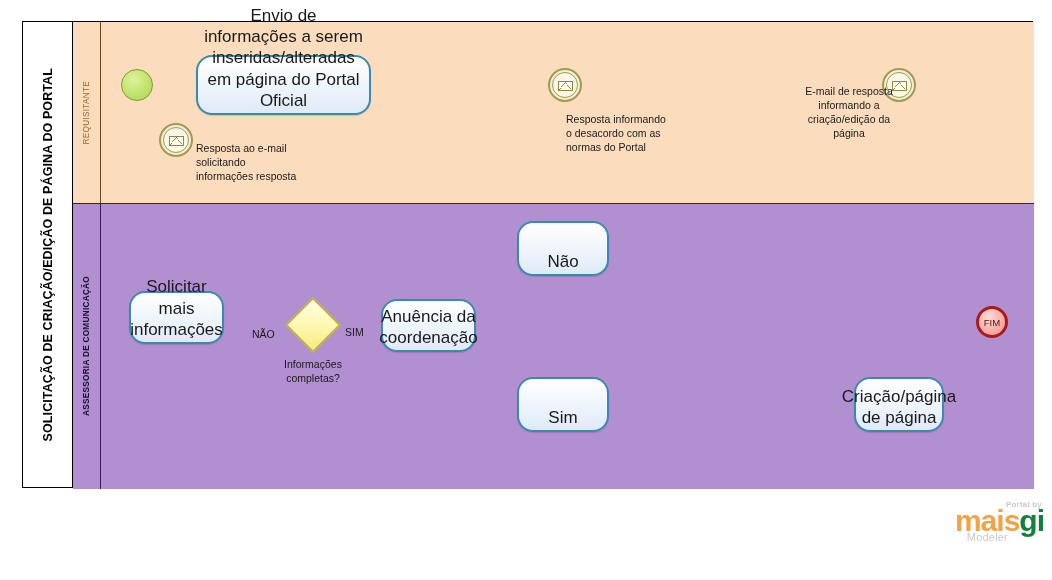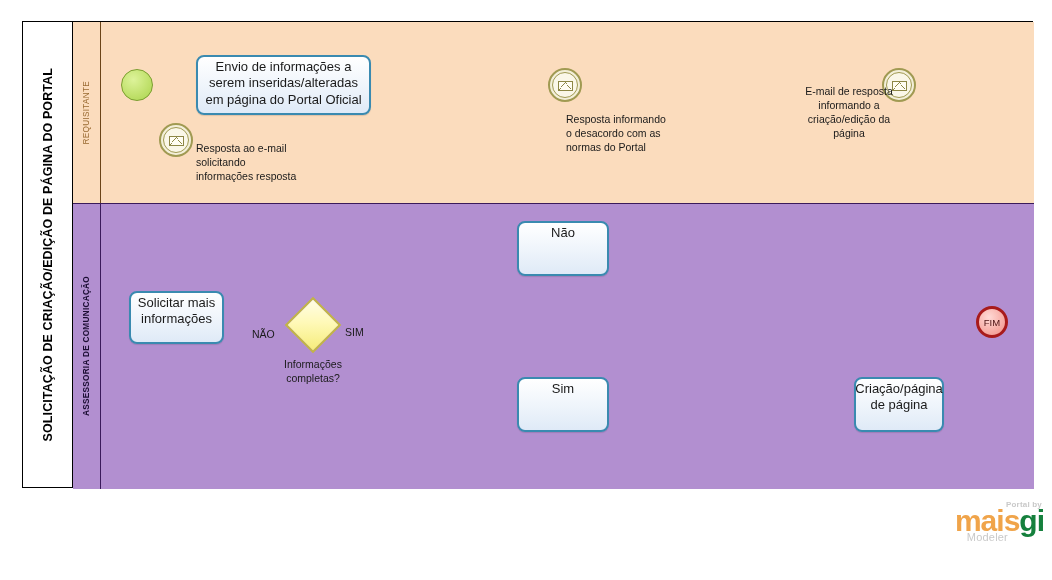--- a/index.html
+++ b/index.html
@@ -102,27 +102,27 @@
   .lane-bottom .lane-label span {
     color: #1b0d33;
     font-weight: bold;
   }
 
   
   .task {
     position: absolute;
     box-sizing: border-box;
     border: 2px solid #3a8ab0;
-    border-radius: 8px;
+    border-radius: 16px;
     background: linear-gradient(to bottom, #ffffff 0%, #eef4fb 55%, #dfeaf7 100%);
     display: flex;
-    align-items: flex-start;
+    align-items: flex-end;
     justify-content: center;
     text-align: center;
-    font-size: 13px;
+    font-size: 17px;
     line-height: 1.25;
     color: #1a1a1a;
     padding: 2px 5px;
     box-shadow: 0 1px 1px rgba(0,0,0,0.12);
   }
 
   .start-event {
     position: absolute;
     width: 32px;
     height: 32px;
@@ -324,20 +324,23 @@
   <div class="task" style="left:129px; top:291px; width:95px; height:53px;">
     <span>Solicitar mais informações</span>
   </div>
 
   <div class="gateway" style="left:293px; top:305px;"></div>
   <div class="ann" style="left:265px; top:358px; width:96px; text-align:center;">Informações completas?</div>
 
   <div class="gw-label" style="left:252px; top:328px;">NÃO</div>
   <div class="gw-label" style="left:345px; top:326px;">SIM</div>
 
+  <div class="task" style="left:381px; top:299px; width:95px; height:53px;">
+    <span>Anuência da coordenação</span>
+  </div>
 
   <div class="task" style="left:517px; top:221px; width:92px; height:55px;">
     <span>Não</span>
   </div>
 
   <div class="task" style="left:517px; top:377px; width:92px; height:55px;">
     <span>Sim</span>
   </div>
 
   <div class="task" style="left:854px; top:377px; width:90px; height:55px;">

